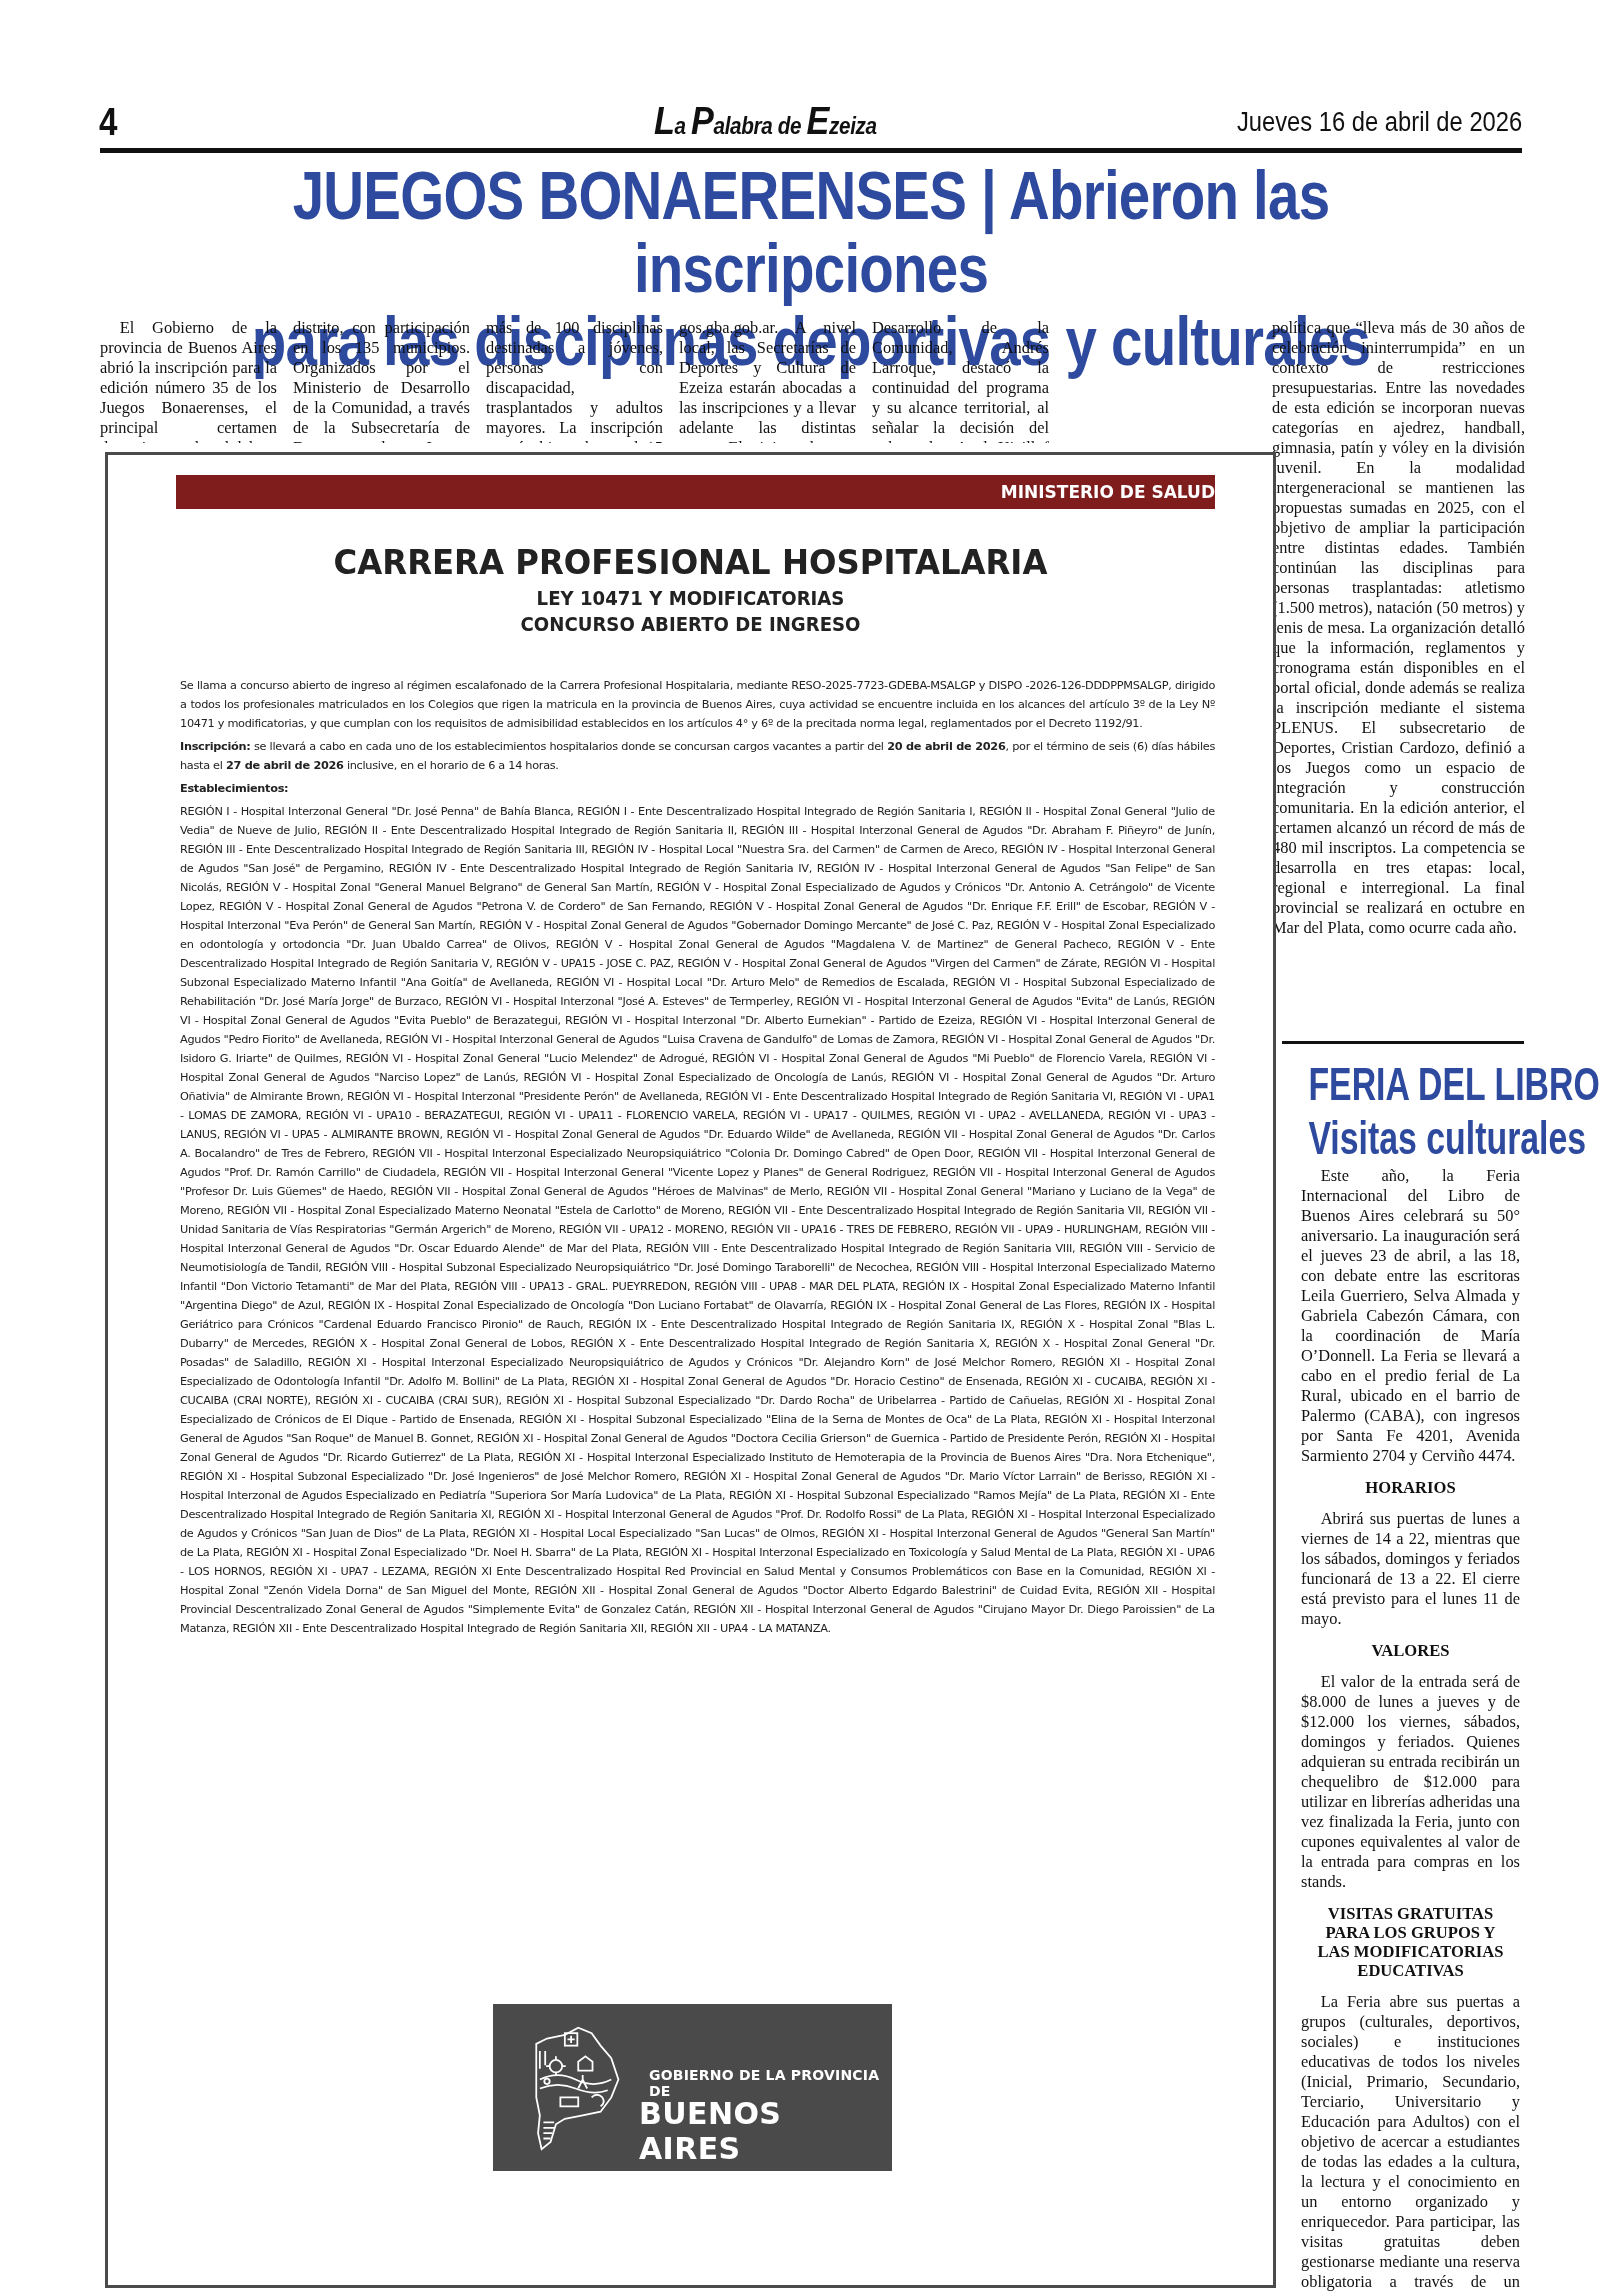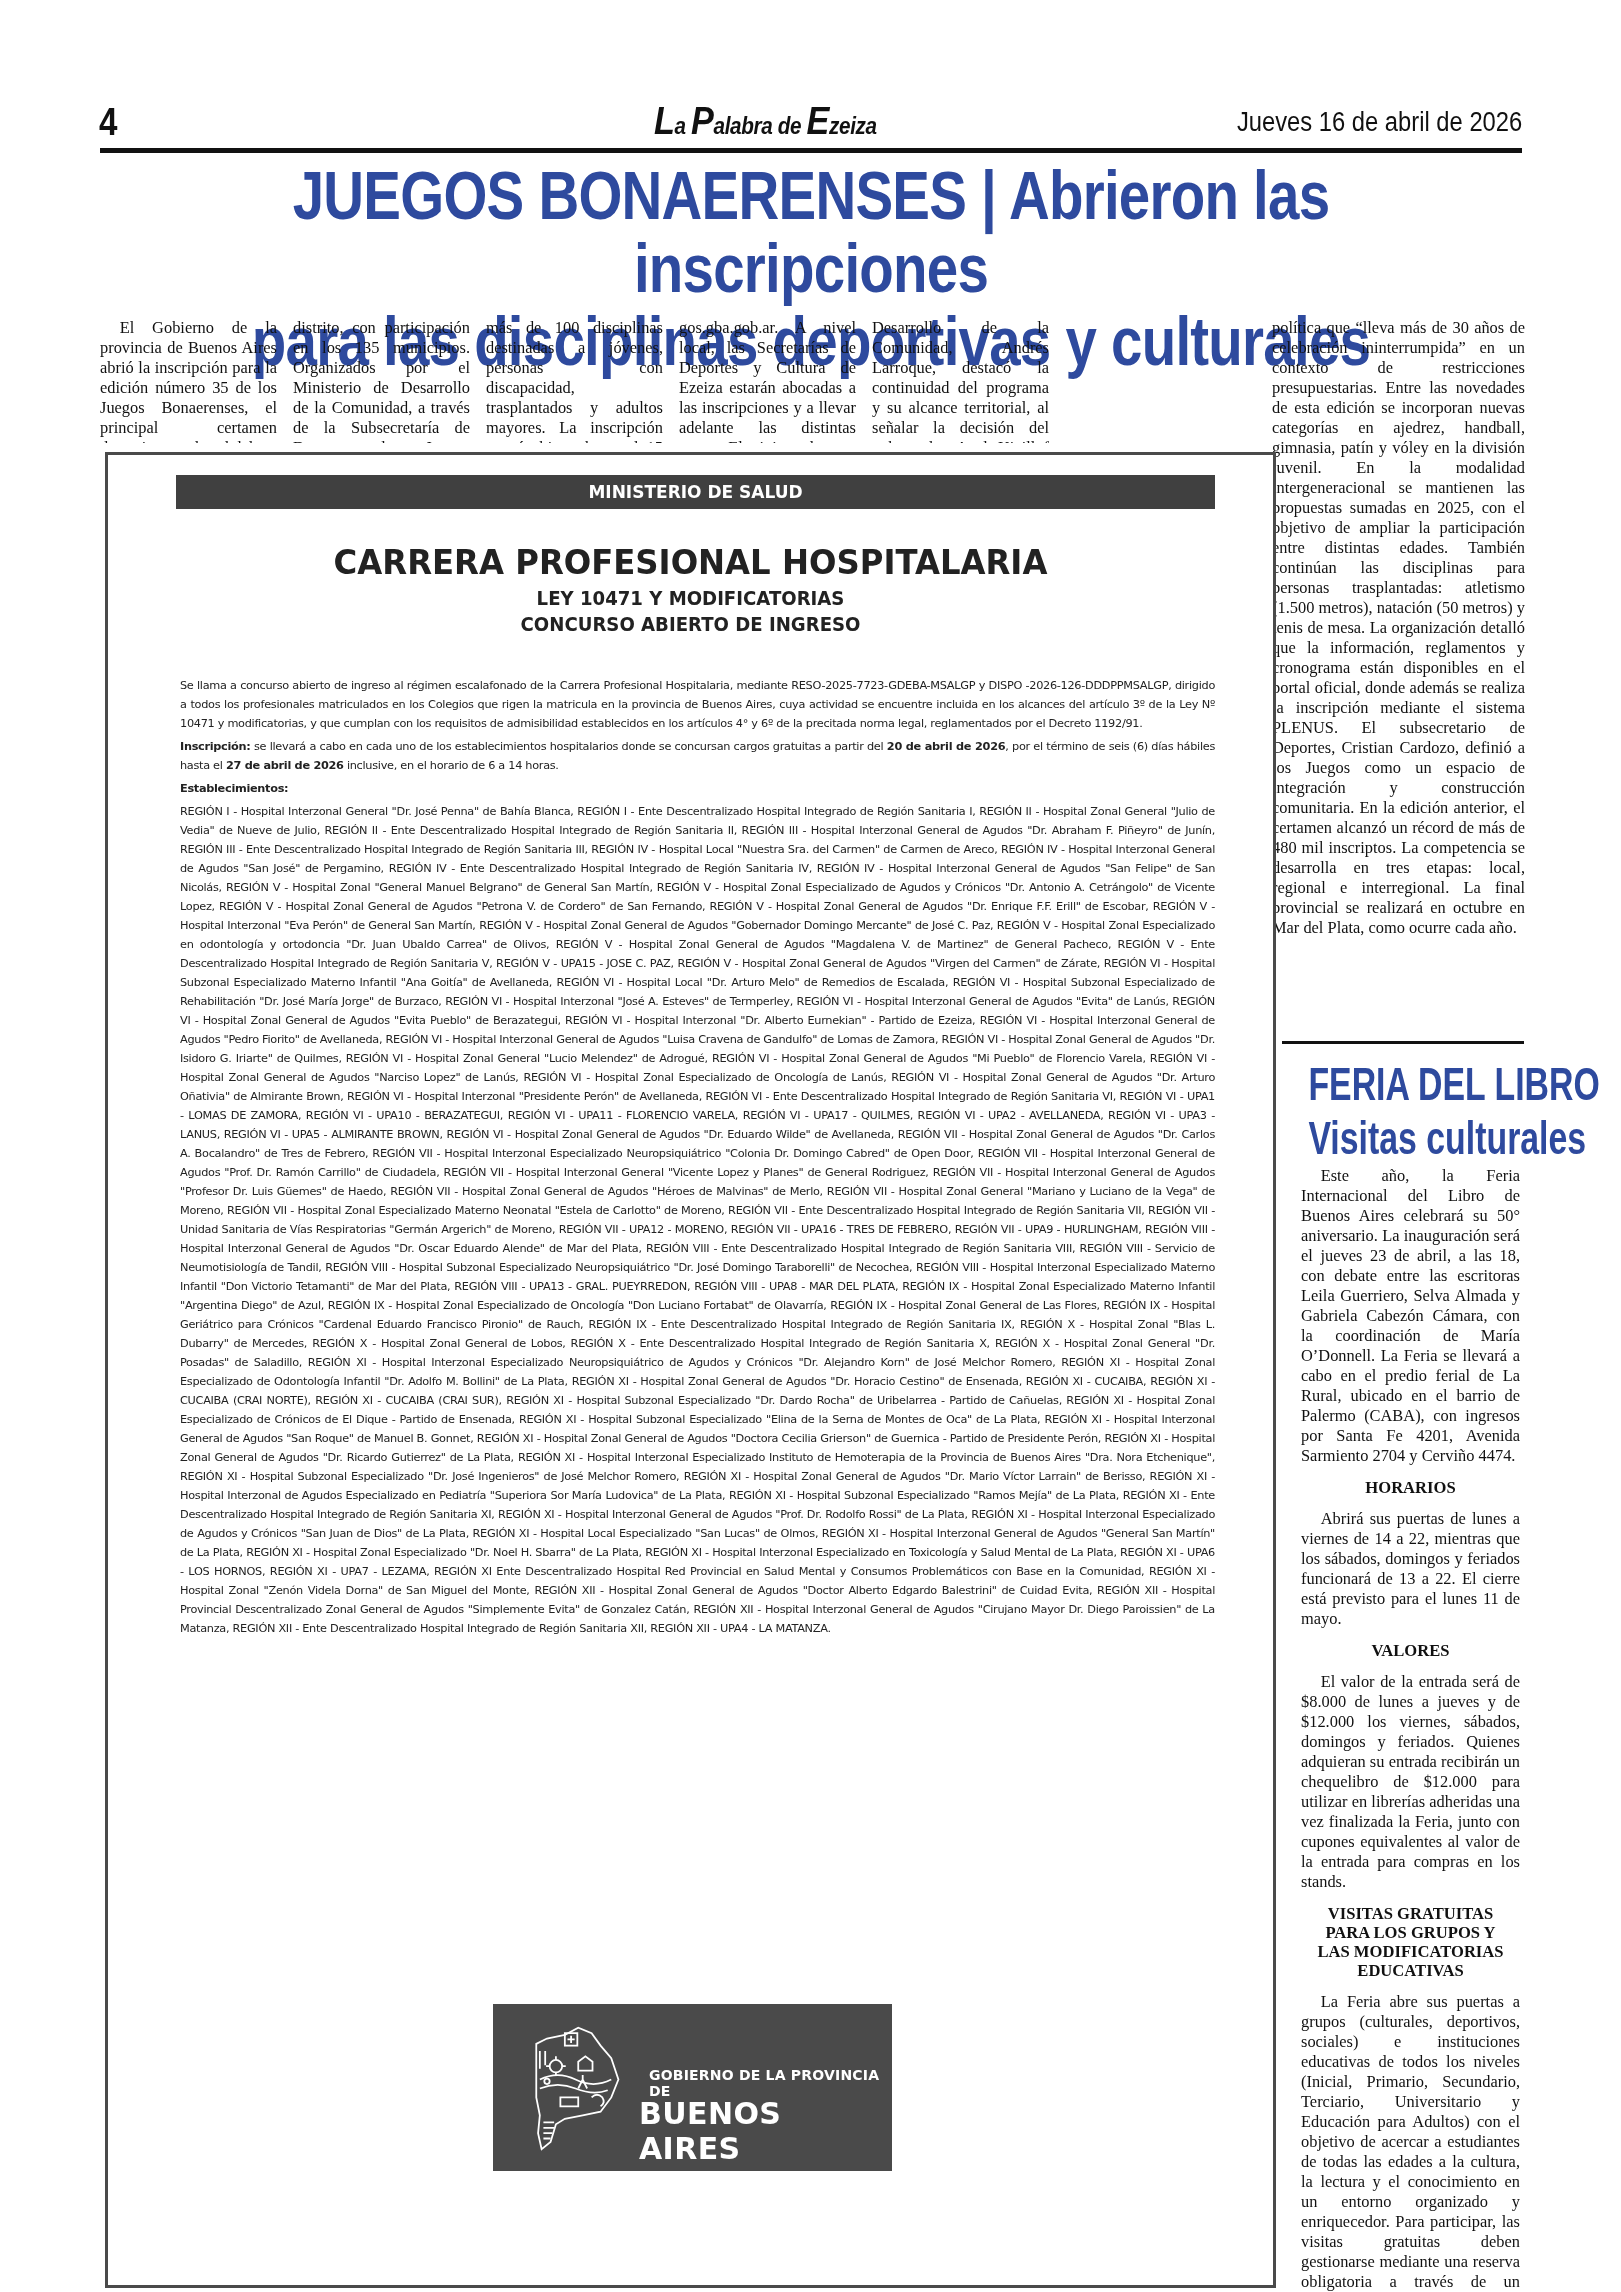--- a/index.html
+++ b/index.html
@@ -27,21 +27,21 @@
   .right-col .c p.cont { text-indent: 0; }
   .right-rule { left: 1282px; top: 1041px; width: 242px; height: 2.7px; background: #111; }
 
   
   .feria-title { left: 1272px; top: 1057px; width: 260px; text-align: center; font-family: "Liberation Sans", sans-serif; font-weight: bold; color: #2e4a9e; font-size: 47px; line-height: 54px; transform: scaleX(0.72); transform-origin: center top; white-space: nowrap; }
   .feria-body { left: 1301px; top: 1166px; width: 219px; }
   .feria-body h4 { margin: 12px; text-align: center; font-family: "Liberation Serif", serif; font-weight: bold; font-size: 16.6px; line-height: 19px; }
 
   
   .ad-box { left: 105px; top: 452px; width: 1171px; height: 1836px; border: 3.6px solid #4a4a4a; box-sizing: border-box; background: #fff; }
-  .ad-band { left: 176px; top: 475px; width: 1039px; height: 34px; background: #404040; color: #fff; text-align: center; font-family: "DejaVu Sans", sans-serif; font-weight: bold; font-size: 17px; line-height: 34px; }
+  .ad-band { left: 176px; top: 475px; width: 1039px; height: 34px; background: #7f1d1d; color: #fff; text-align: right; font-family: "DejaVu Sans", sans-serif; font-weight: bold; font-size: 17px; line-height: 34px; }
   .ad-title { left: 105px; top: 542px; width: 1171px; text-align: center; font-family: "DejaVu Sans", sans-serif; font-weight: bold; font-size: 34px; color: #222; transform: scaleX(0.95); transform-origin: center top; }
   .ad-sub { left: 105px; width: 1171px; text-align: center; font-family: "DejaVu Sans", sans-serif; font-weight: bold; font-size: 19.7px; color: #222; transform: scaleX(0.92); transform-origin: center top; }
   .ad-text { left: 176px; top: 672px; width: 1043px; font-family: "DejaVu Sans", sans-serif; font-size: 11.3px; line-height: 19px; color: #222; text-align: justify; letter-spacing: -0.3px; }
   .ad-text p { margin: 4px; }
   .ad-text b { font-weight: bold; }
 
   
   .logo { left: 493px; top: 2004px; width: 399px; height: 167px; background: #4a4a4a; color: #fff; }
   .logo-map { position: absolute; left: 36px; top: 22.4px; width: 94px; height: 125px; }
   .logo-t1 { position: absolute; left: 156px; top: 63px; font-family: "DejaVu Sans", sans-serif; font-weight: bold; font-size: 14px; letter-spacing: 0.2px; }
@@ -100,21 +100,21 @@
 </div>
 
 <div class="abs ad-box"></div>
 <div class="abs ad-band">MINISTERIO DE SALUD</div>
 <div class="abs ad-title">CARRERA PROFESIONAL HOSPITALARIA</div>
 <div class="abs ad-sub" style="top:587px;">LEY 10471 Y MODIFICATORIAS</div>
 <div class="abs ad-sub" style="top:613px;">CONCURSO ABIERTO DE INGRESO</div>
 
 <div class="abs ad-text">
   <p>Se llama a concurso abierto de ingreso al régimen escalafonado de la Carrera Profesional Hospitalaria, mediante RESO-2025-7723-GDEBA-MSALGP y DISPO -2026-126-DDDPPMSALGP, dirigido a todos los profesionales matriculados en los Colegios que rigen la matricula en la provincia de Buenos Aires, cuya actividad se encuentre incluida en los alcances del artículo 3º de la Ley Nº 10471 y modificatorias, y que cumplan con los requisitos de admisibilidad establecidos en los artículos 4° y 6º de la precitada norma legal, reglamentados por el Decreto 1192/91.</p>
-  <p><b>Inscripción:</b><span> se llevará a cabo en cada uno de los establecimientos hospitalarios donde se concursan cargos gratuitas a partir del </span><b>20 de abril de 2026</b><span>, por el término de seis (6) días hábiles hasta el </span><b>27 de abril de 2026</b><span> inclusive, en el horario de 6 a 14 horas.</span></p>
+  <p><b>Inscripción:</b><span> se llevará a cabo en cada uno de los establecimientos hospitalarios donde se concursan cargos vacantes a partir del </span><b>20 de abril de 2026</b><span>, por el término de seis (6) días hábiles hasta el </span><b>27 de abril de 2026</b><span> inclusive, en el horario de 6 a 14 horas.</span></p>
   <p><b>Establecimientos:</b></p>
   <p>REGIÓN I - Hospital Interzonal General "Dr. José Penna" de Bahía Blanca, REGIÓN I - Ente Descentralizado Hospital Integrado de Región Sanitaria I, REGIÓN II - Hospital Zonal General "Julio de Vedia" de Nueve de Julio, REGIÓN II - Ente Descentralizado Hospital Integrado de Región Sanitaria II, REGIÓN III - Hospital Interzonal General de Agudos "Dr. Abraham F. Piñeyro" de Junín, REGIÓN III - Ente Descentralizado Hospital Integrado de Región Sanitaria III, REGIÓN IV - Hospital Local "Nuestra Sra. del Carmen" de Carmen de Areco, REGIÓN IV - Hospital Interzonal General de Agudos "San José" de Pergamino, REGIÓN IV - Ente Descentralizado Hospital Integrado de Región Sanitaria IV, REGIÓN IV - Hospital Interzonal General de Agudos "San Felipe" de San Nicolás, REGIÓN V - Hospital Zonal "General Manuel Belgrano" de General San Martín, REGIÓN V - Hospital Zonal Especializado de Agudos y Crónicos "Dr. Antonio A. Cetrángolo" de Vicente Lopez, REGIÓN V - Hospital Zonal General de Agudos "Petrona V. de Cordero" de San Fernando, REGIÓN V - Hospital Zonal General de Agudos "Dr. Enrique F.F. Erill" de Escobar, REGIÓN V - Hospital Interzonal "Eva Perón" de General San Martín, REGIÓN V - Hospital Zonal General de Agudos "Gobernador Domingo Mercante" de José C. Paz, REGIÓN V - Hospital Zonal Especializado en odontología y ortodoncia "Dr. Juan Ubaldo Carrea" de Olivos, REGIÓN V - Hospital Zonal General de Agudos "Magdalena V. de Martinez" de General Pacheco, REGIÓN V - Ente Descentralizado Hospital Integrado de Región Sanitaria V, REGIÓN V - UPA15 - JOSE C. PAZ, REGIÓN V - Hospital Zonal General de Agudos "Virgen del Carmen" de Zárate, REGIÓN VI - Hospital Subzonal Especializado Materno Infantil "Ana Goitía" de Avellaneda, REGIÓN VI - Hospital Local "Dr. Arturo Melo" de Remedios de Escalada, REGIÓN VI - Hospital Subzonal Especializado de Rehabilitación "Dr. José María Jorge" de Burzaco, REGIÓN VI - Hospital Interzonal "José A. Esteves" de Termperley, REGIÓN VI - Hospital Interzonal General de Agudos  "Evita" de Lanús, REGIÓN VI - Hospital Zonal General de Agudos "Evita Pueblo" de Berazategui, REGIÓN VI - Hospital Interzonal "Dr. Alberto Eurnekian" - Partido de Ezeiza, REGIÓN VI - Hospital Interzonal General de Agudos "Pedro Fiorito" de Avellaneda, REGIÓN VI - Hospital Interzonal General de Agudos "Luisa Cravena de Gandulfo" de Lomas de Zamora, REGIÓN VI - Hospital Zonal General de Agudos "Dr. Isidoro G. Iriarte" de Quilmes, REGIÓN VI - Hospital Zonal General "Lucio Melendez" de Adrogué, REGIÓN VI - Hospital Zonal General de Agudos "Mi Pueblo" de Florencio Varela, REGIÓN VI - Hospital Zonal General de Agudos "Narciso Lopez" de Lanús, REGIÓN VI - Hospital Zonal Especializado de Oncología de Lanús, REGIÓN VI - Hospital Zonal General de Agudos "Dr. Arturo Oñativia" de Almirante Brown, REGIÓN VI - Hospital Interzonal "Presidente Perón" de Avellaneda, REGIÓN VI - Ente Descentralizado Hospital Integrado de Región Sanitaria VI, REGIÓN VI - UPA1 - LOMAS DE ZAMORA, REGIÓN VI - UPA10 - BERAZATEGUI, REGIÓN VI - UPA11 - FLORENCIO VARELA, REGIÓN VI - UPA17 - QUILMES, REGIÓN VI - UPA2 - AVELLANEDA, REGIÓN VI - UPA3 - LANUS, REGIÓN VI - UPA5 - ALMIRANTE BROWN, REGIÓN VI - Hospital Zonal General de Agudos "Dr. Eduardo Wilde" de Avellaneda, REGIÓN VII - Hospital Zonal General de Agudos "Dr. Carlos A. Bocalandro" de Tres de Febrero, REGIÓN VII - Hospital Interzonal Especializado Neuropsiquiátrico "Colonia Dr. Domingo Cabred" de Open Door, REGIÓN VII - Hospital Interzonal General de Agudos "Prof. Dr. Ramón Carrillo" de Ciudadela, REGIÓN VII - Hospital Interzonal General "Vicente Lopez y Planes" de General Rodriguez, REGIÓN VII - Hospital Interzonal General de Agudos "Profesor Dr. Luis Güemes" de Haedo, REGIÓN VII - Hospital Zonal General de Agudos "Héroes de Malvinas" de Merlo, REGIÓN VII - Hospital Zonal General "Mariano y Luciano de la Vega" de Moreno, REGIÓN VII - Hospital Zonal Especializado Materno Neonatal "Estela de Carlotto" de Moreno, REGIÓN VII - Ente Descentralizado Hospital Integrado de Región Sanitaria VII, REGIÓN VII - Unidad Sanitaria de Vías Respiratorias "Germán Argerich" de Moreno, REGIÓN VII - UPA12 - MORENO, REGIÓN VII - UPA16 - TRES DE FEBRERO, REGIÓN VII - UPA9 - HURLINGHAM, REGIÓN VIII - Hospital Interzonal General de Agudos "Dr. Oscar Eduardo Alende" de Mar del Plata, REGIÓN VIII - Ente Descentralizado Hospital Integrado de Región Sanitaria VIII, REGIÓN VIII - Servicio de Neumotisiología de Tandil, REGIÓN VIII - Hospital Subzonal Especializado Neuropsiquiátrico "Dr. José Domingo Taraborelli" de Necochea, REGIÓN VIII - Hospital Interzonal Especializado Materno Infantil "Don Victorio Tetamanti" de Mar del Plata, REGIÓN VIII - UPA13 - GRAL. PUEYRREDON, REGIÓN VIII - UPA8 - MAR DEL PLATA, REGIÓN IX - Hospital Zonal Especializado Materno Infantil "Argentina Diego" de Azul, REGIÓN IX - Hospital Zonal Especializado de Oncología "Don Luciano Fortabat" de Olavarría, REGIÓN IX - Hospital Zonal General de Las Flores, REGIÓN IX - Hospital Geriátrico para Crónicos "Cardenal Eduardo Francisco Pironio" de Rauch, REGIÓN IX - Ente Descentralizado Hospital Integrado de Región Sanitaria IX, REGIÓN X - Hospital Zonal "Blas L. Dubarry" de Mercedes, REGIÓN X - Hospital Zonal General de Lobos, REGIÓN X - Ente Descentralizado Hospital Integrado de Región Sanitaria X, REGIÓN X - Hospital Zonal General "Dr. Posadas" de Saladillo, REGIÓN XI - Hospital Interzonal Especializado Neuropsiquiátrico de Agudos y Crónicos "Dr. Alejandro Korn" de José Melchor Romero, REGIÓN XI - Hospital Zonal Especializado de Odontología Infantil "Dr. Adolfo M. Bollini" de La Plata, REGIÓN XI - Hospital Zonal General de Agudos "Dr. Horacio Cestino" de Ensenada, REGIÓN XI - CUCAIBA, REGIÓN XI - CUCAIBA (CRAI NORTE), REGIÓN XI - CUCAIBA (CRAI SUR), REGIÓN XI - Hospital Subzonal Especializado "Dr. Dardo Rocha" de Uribelarrea - Partido de Cañuelas, REGIÓN XI - Hospital Zonal Especializado de Crónicos de El Dique - Partido de Ensenada, REGIÓN XI - Hospital Subzonal Especializado "Elina de la Serna de Montes de Oca" de La Plata, REGIÓN XI - Hospital Interzonal General de Agudos "San Roque" de Manuel B. Gonnet, REGIÓN XI - Hospital Zonal General de Agudos "Doctora Cecilia Grierson" de Guernica - Partido de Presidente Perón, REGIÓN XI - Hospital Zonal General de Agudos "Dr. Ricardo Gutierrez" de La Plata, REGIÓN XI - Hospital Interzonal Especializado Instituto de Hemoterapia de la Provincia de Buenos Aires "Dra. Nora Etchenique", REGIÓN XI - Hospital Subzonal Especializado "Dr. José Ingenieros" de José Melchor Romero, REGIÓN XI - Hospital Zonal General de Agudos "Dr. Mario Víctor Larrain" de Berisso, REGIÓN XI - Hospital Interzonal de Agudos Especializado en Pediatría "Superiora Sor María Ludovica" de La Plata, REGIÓN XI - Hospital Subzonal Especializado "Ramos Mejía" de La Plata, REGIÓN XI - Ente Descentralizado Hospital Integrado de Región Sanitaria XI, REGIÓN XI - Hospital Interzonal General de Agudos "Prof. Dr. Rodolfo Rossi" de La Plata, REGIÓN XI - Hospital Interzonal Especializado de Agudos y Crónicos "San Juan de Dios" de La Plata, REGIÓN XI - Hospital Local Especializado "San Lucas" de Olmos, REGIÓN XI - Hospital Interzonal General de Agudos "General San Martín" de La Plata, REGIÓN XI - Hospital Zonal Especializado "Dr. Noel H. Sbarra" de La Plata, REGIÓN XI - Hospital Interzonal Especializado en Toxicología y Salud Mental de La Plata, REGIÓN XI - UPA6 - LOS HORNOS, REGIÓN XI - UPA7 - LEZAMA, REGIÓN XI Ente Descentralizado Hospital Red Provincial en Salud Mental y Consumos Problemáticos con Base en la Comunidad, REGIÓN XI - Hospital Zonal "Zenón Videla Dorna" de San Miguel del Monte, REGIÓN XII - Hospital Zonal General de Agudos "Doctor Alberto Edgardo Balestrini" de Cuidad Evita, REGIÓN XII - Hospital Provincial Descentralizado Zonal General de Agudos "Simplemente Evita" de Gonzalez Catán, REGIÓN XII - Hospital Interzonal General de Agudos "Cirujano Mayor Dr. Diego Paroissien" de La Matanza, REGIÓN XII - Ente Descentralizado Hospital Integrado de Región Sanitaria XII, REGIÓN XII - UPA4 - LA MATANZA.</p>
 </div>
 
 <div class="abs logo">
   <svg class="logo-map" viewBox="0 0 105 140">
     <g fill="none" stroke="#fff" stroke-width="2">
       <path d="M8 20 L20 14 L40 10 L55 2 L70 8 L80 22 L92 36 L100 60 L92 80 L80 96 L60 100 L40 104 L30 110 L24 130 L14 138 L10 120 L12 100 L8 80 Z"></path>
       <rect x="40" y="8" width="14" height="14"></rect>
       <path d="M47 11 v8 M43 15 h8"></path>

